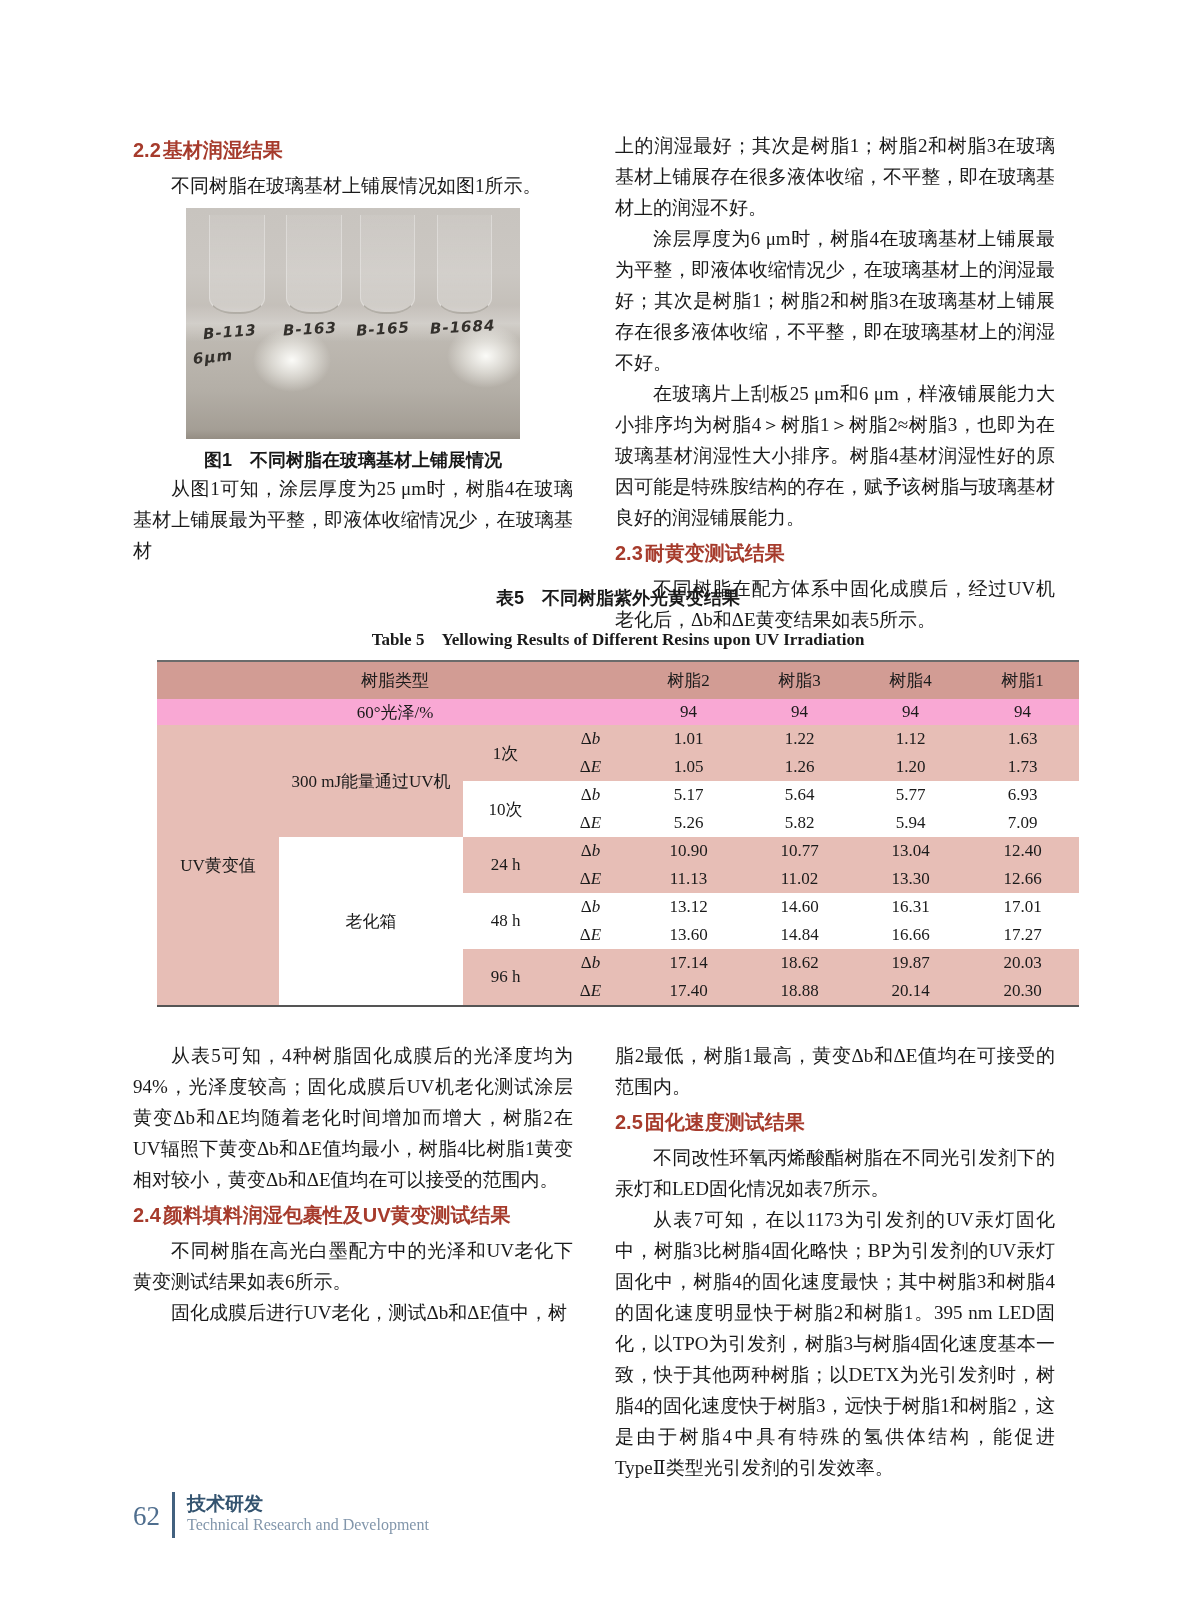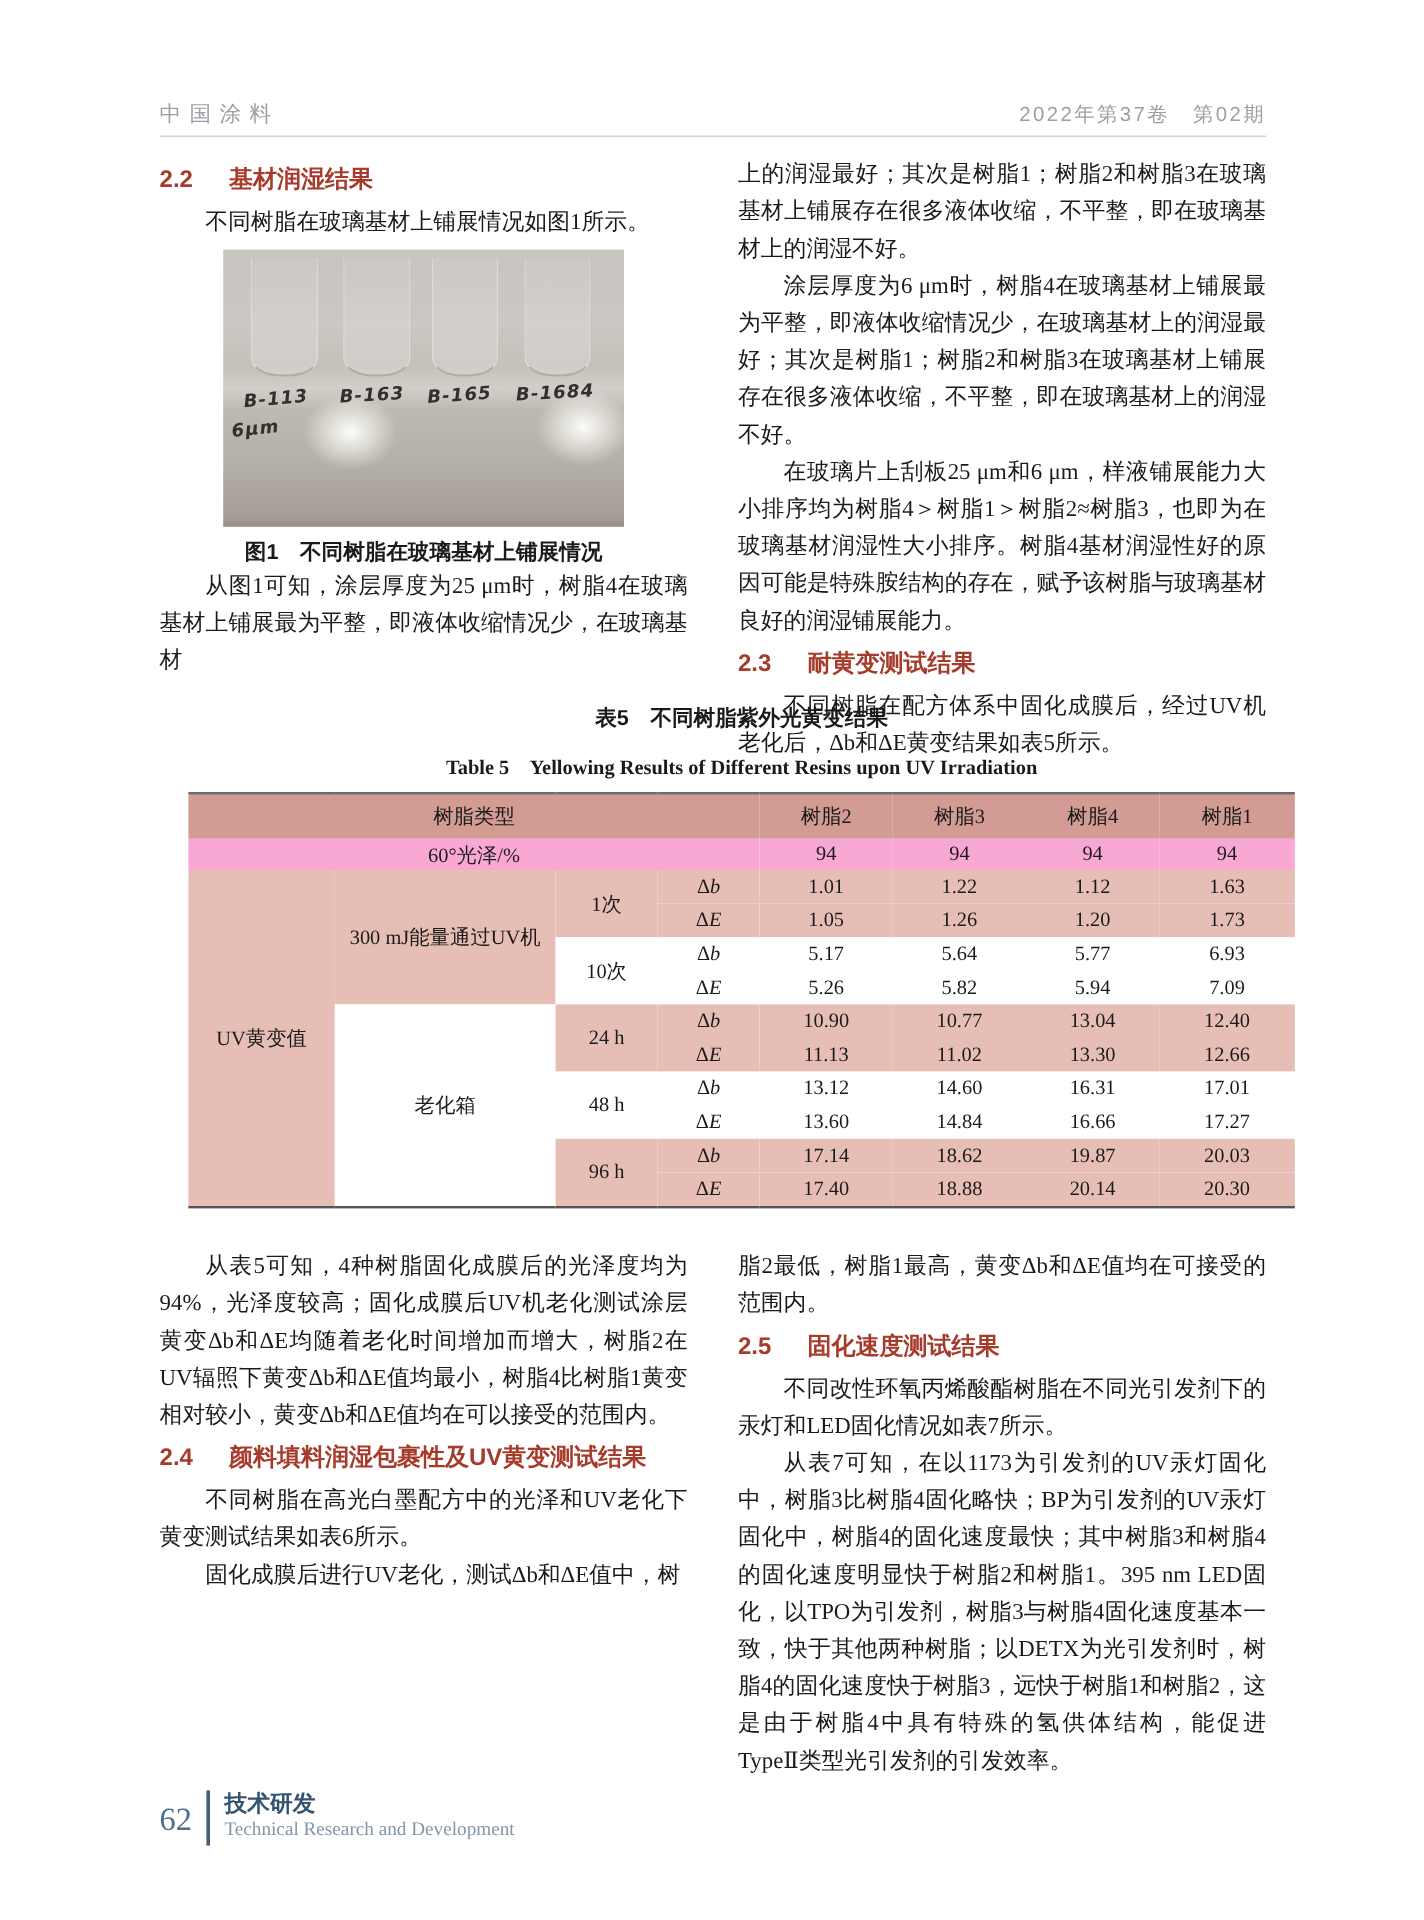--- a/index.html
+++ b/index.html
@@ -19,21 +19,21 @@
   .col{position:absolute;width:440px;font-size:19px;line-height:31px;text-align:justify;}
   .col p{margin:0;text-indent:2em;}
   .col p.noindent{text-indent:0;}
   .top-left{left:133px;top:130px;}
   .top-right{left:615px;top:130px;}
   .bot-left{left:133px;top:1040px;}
   .bot-right{left:615px;top:1040px;}
   .sec-head{
     font-family:"Liberation Sans","DejaVu Sans",sans-serif;font-weight:700;
     color:#a63b2c;font-size:20px;line-height:34px;margin:3px 0 3px 0;text-indent:0;
-    display:flex;gap:30px;align-items:baseline;text-align:right;
+    display:flex;gap:2px;align-items:baseline;text-align:right;
   }
   
   .figure-wrap{margin:7px 0 0 0;text-align:center;}
   .photo{
     position:relative;width:334px;height:231px;margin:0 auto;
     background:linear-gradient(180deg,#c8c4bf 0%,#cbc7c2 28%,#c0bbb4 52%,#b4afa7 78%,#a49e95 96%,#948d83 100%);
     overflow:hidden;
   }
   .stripe{
     position:absolute;top:3%;height:42%;width:16%;
@@ -79,24 +79,20 @@
   .pnum{font-size:27px;color:#4f6e8e;margin-right:12px;line-height:48px;}
   .fbar{width:3px;height:46px;background:#42617f;margin-right:12px;}
   .fsec-zh{font-family:"Liberation Sans","DejaVu Sans",sans-serif;font-weight:700;font-size:19px;color:#33536f;line-height:24px;}
   .fsec-en{font-size:16px;color:#8296ab;line-height:18px;}
 </style>
 </head>
 <body>
 
 <div class="page">
 
-  <div class="jheader">
-    <span class="jname">中国涂料</span>
-    <span class="jissue">2022年第37卷　第02期</span>
-  </div>
 
   <div class="col top-left">
     <div class="sec-head">
       <span>2.2</span>
       <span>基材润湿结果</span>
     </div>
     <p>不同树脂在玻璃基材上铺展情况如图1所示。</p>
 
     <div class="figure-wrap">
       <div class="photo">

